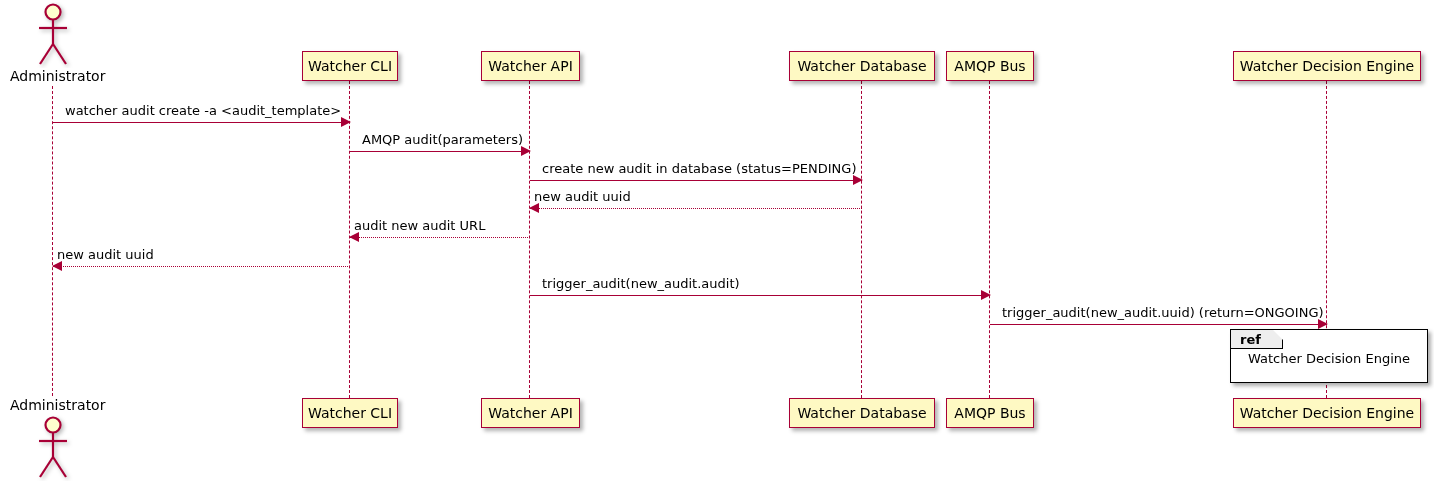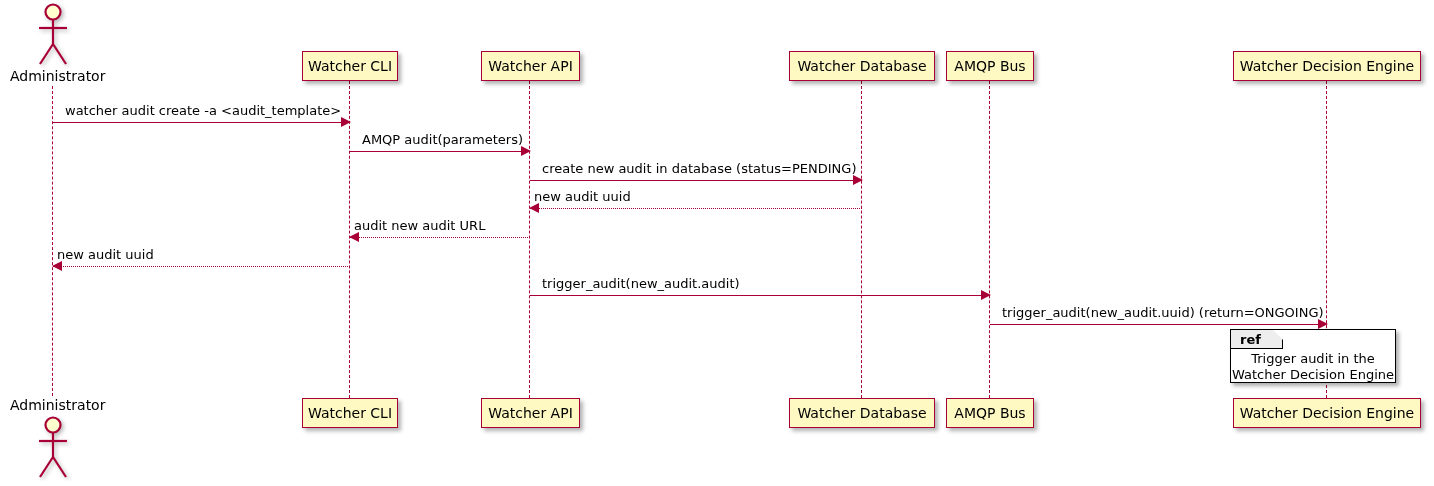--- a/index.html
+++ b/index.html
@@ -229,20 +229,19 @@
     <div class="msg to-right" style="left: 530px; width: 460px; top: 295px;">
       <div class="line"></div>
       <div class="head"></div>
       <div class="label">trigger_audit(new_audit.audit)</div>
     </div>
     <div class="msg to-right" style="left: 990px; width: 337px; top: 324px;">
       <div class="line"></div>
       <div class="head"></div>
       <div class="label">trigger_audit(new_audit.uuid) (return=ONGOING)</div>
     </div>
-    <div class="ref-box" style="left: 1230px; top: 329px; width: 166px; height: 54px;">
+    <div class="ref-box" style="left: 1230px; top: 329px; width: 198px; height: 54px;">
       <div class="ref-tab" style="width: 52px;">ref</div>
       <div class="ref-body">
-        <div>Trigger audit in the</div>
         <div>Watcher Decision Engine</div>
       </div>
     </div>
   </div>
 
 </body></html>

